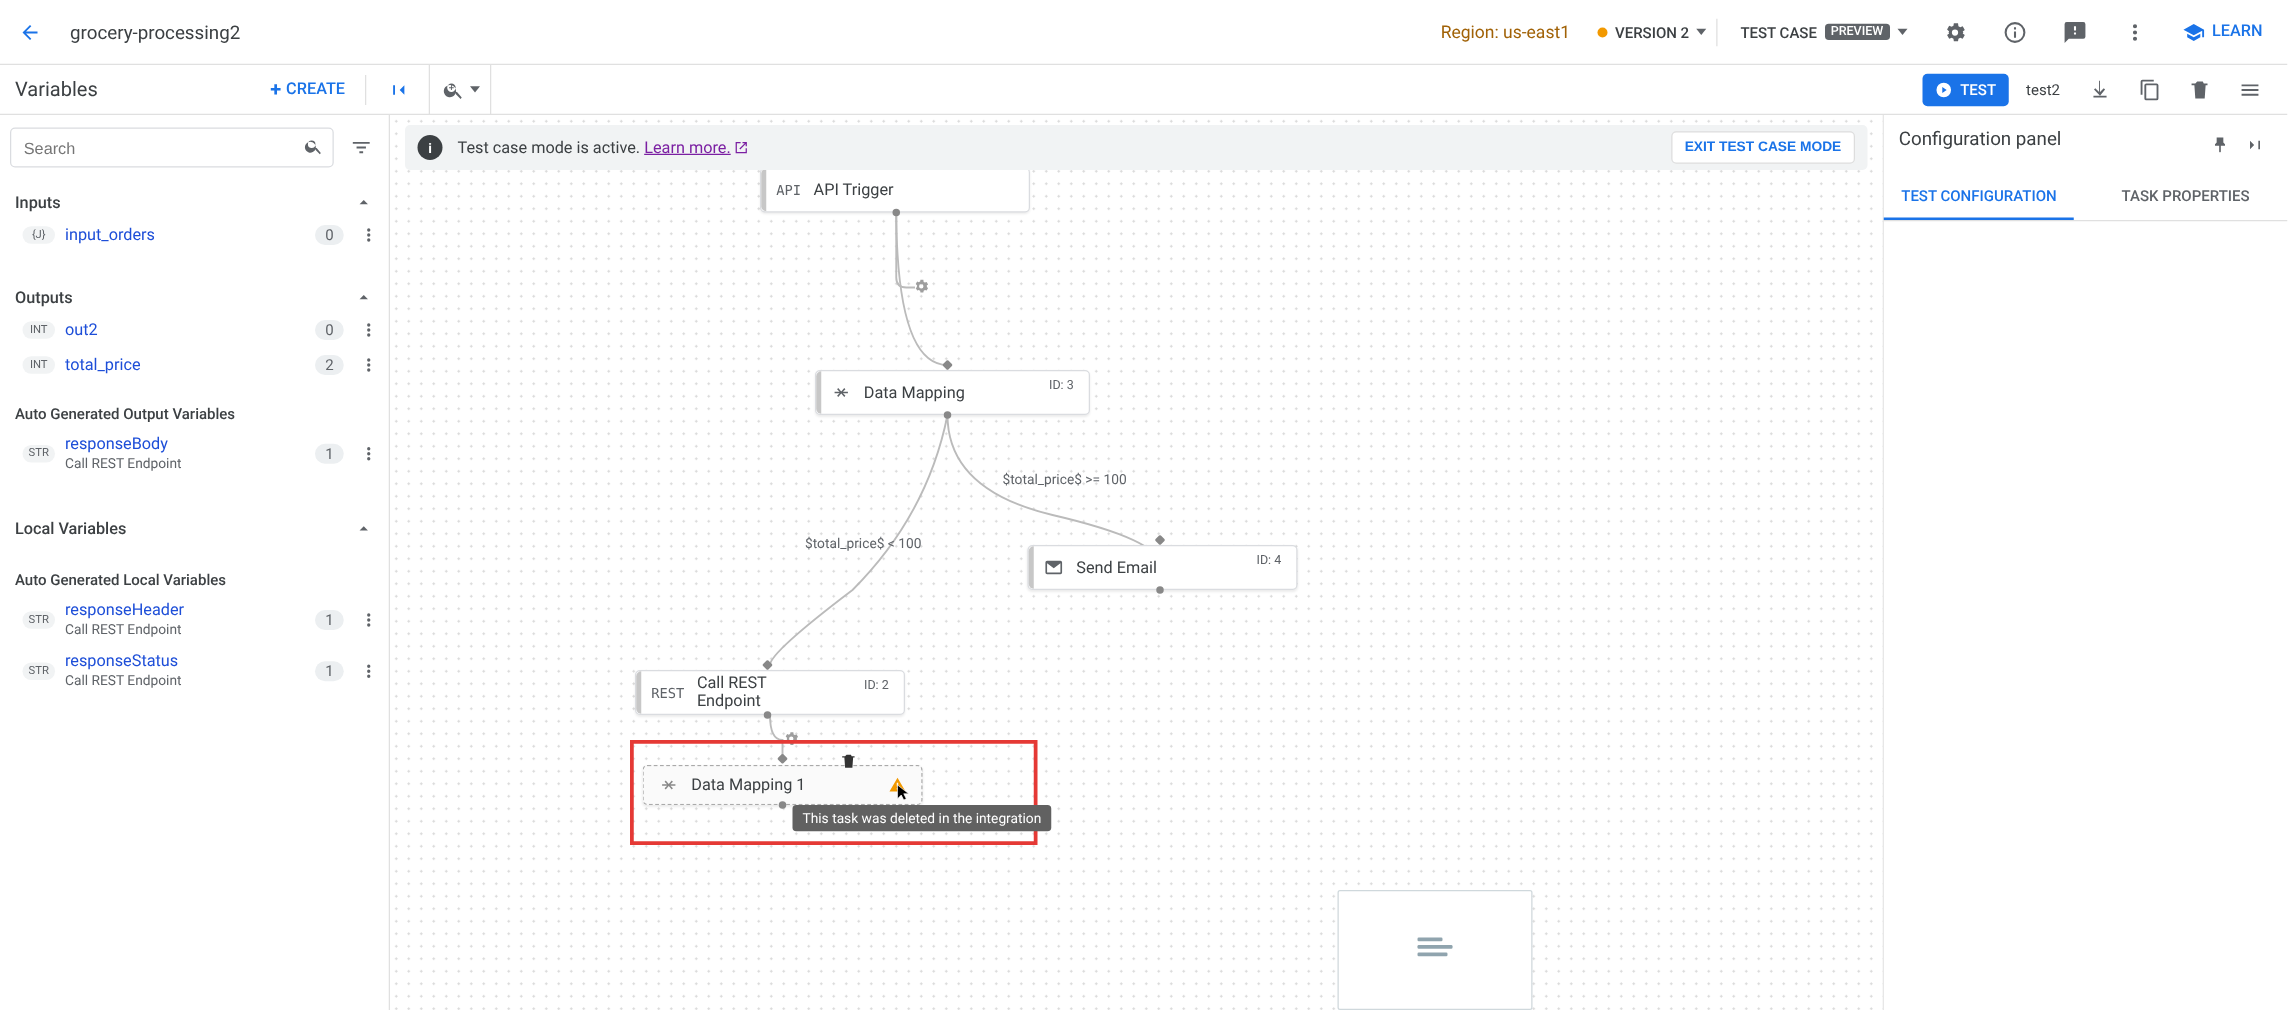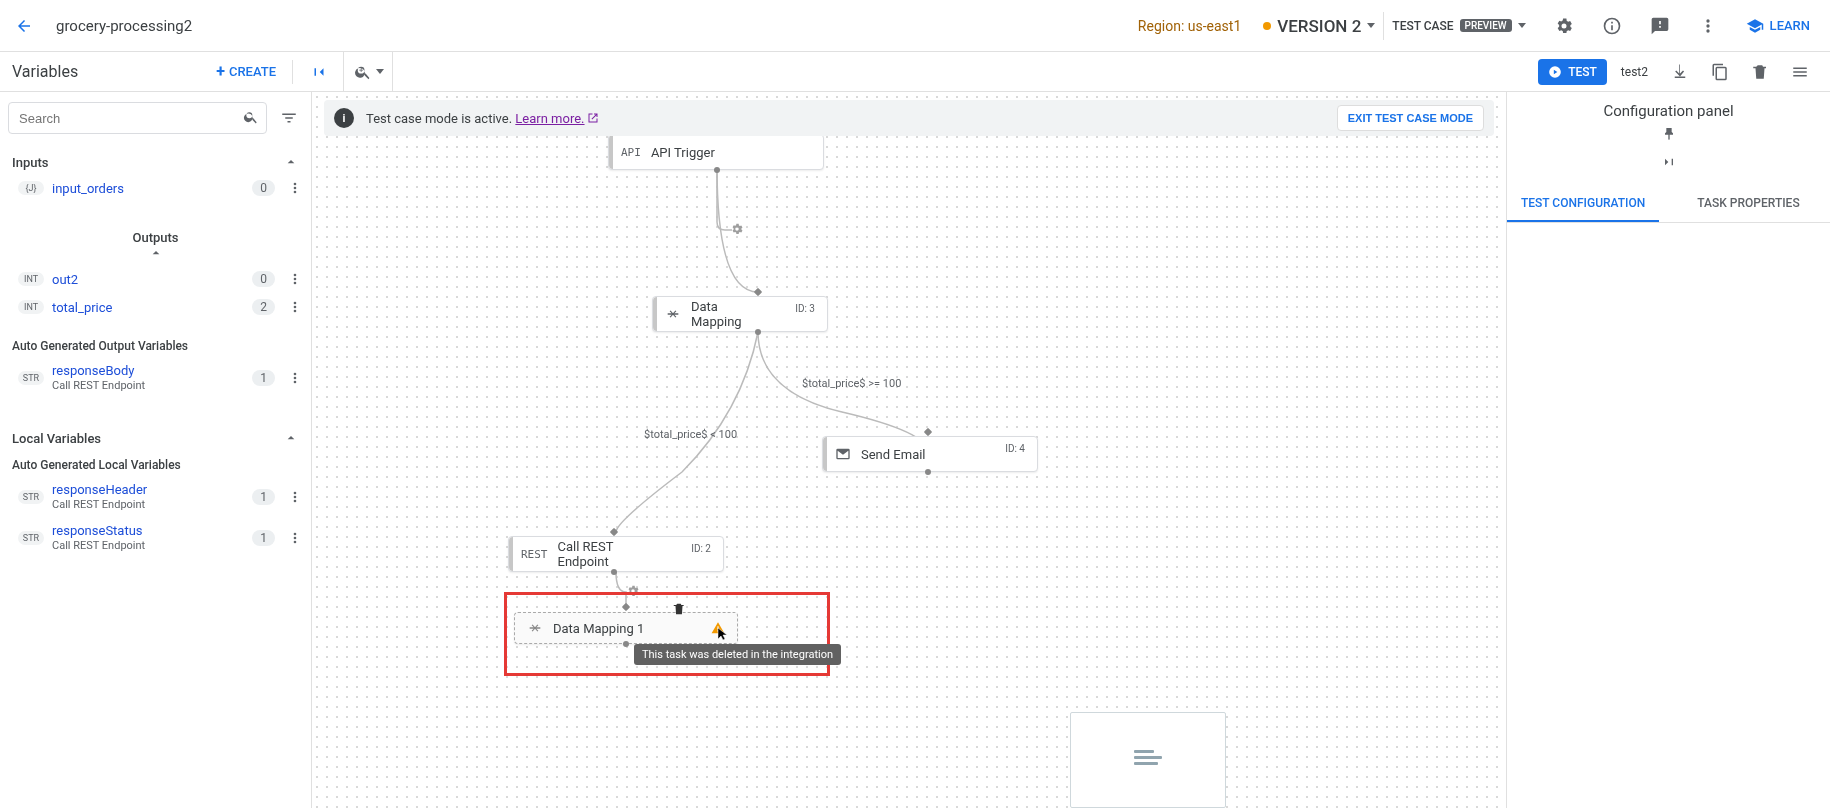--- a/index.html
+++ b/index.html
@@ -2,21 +2,21 @@
 <html><head>
 <meta charset="utf-8">
 <style>
   * { box-sizing: border-box; margin: 0; padding: 0; }
   html, body { height: 100%; font-family: Roboto, Arial, sans-serif; font-size: 13px; color: #3c4043; background: #fff; }
   .topbar { height: 52px; display: flex; align-items: center; padding: 0 12px; border-bottom: 1px solid #e0e0e0; }
   .topbar .back { width: 24px; height: 24px; display:flex; align-items:center; justify-content:center; color:#1a73e8; border-radius:50%; }
   .topbar .title { margin-left: 20px; font-size: 15px; color:#3c4043; }
   .topbar .spacer { flex: 1; }
   .region { color:#a16207; font-size:14px; margin-right:14px; }
-  .version-chip { display:flex; align-items:center; gap:6px; font-size:17px; font-weight:500; color:#3c4043; padding:4px 8px; border-right:1px solid #e0e0e0; }
+  .version-chip { display:flex; align-items:center; gap:6px; font-size:12px; font-weight:500; color:#3c4043; padding:4px 8px; border-right:1px solid #e0e0e0; margin-right:10px; }
   .version-chip .dot { width:8px; height:8px; border-radius:50%; background:#f29900; }
   .testcase-chip { display:flex; align-items:center; gap:6px; font-size:12px; font-weight:500; color:#3c4043; padding:4px 8px; margin-right:6px; }
   .preview-badge { background:#5f6368; color:#fff; font-size:10px; padding:1px 5px; border-radius:3px; font-weight:500; }
   .top-icons { display:flex; align-items:center; gap:12px; margin-left:6px; }
   .icon-btn { width:36px; height:36px; display:flex; align-items:center; justify-content:center; color:#5f6368; border-radius:50%; cursor:pointer; }
   .learn-btn { display:flex; align-items:center; gap:6px; color:#1a73e8; font-size:13px; font-weight:500; padding:0 8px; }
   .toolbar { height:40px; display:flex; align-items:center; padding:0 12px; border-bottom:1px solid #e0e0e0; }
   .toolbar h2 { font-size:16px; font-weight:400; color:#3c4043; }
   .toolbar .spacer2 { flex:1; }
   .create-btn { color:#1a73e8; font-size:13px; font-weight:500; display:flex; align-items:center; gap:4px; padding:4px 8px; }
@@ -56,21 +56,21 @@
   .edge-label { position:absolute; font-size:11px; color:#5f6368; z-index:2; }
   .tooltip { position:absolute; background:#616161; color:#fff; font-size:11px; padding:4px 8px; border-radius:3px; z-index:6; }
   .gear-dot { position:absolute; width:16px; height:16px; color:#888; z-index:3; }
   .highlight-box { position:absolute; border:3px solid #e53935; z-index:4; }
   svg.edges { position:absolute; top:0; left:0; width:100%; height:100%; z-index:1; }
   .trash-icon { position:absolute; z-index:4; width:14px; height:14px; color:#333; }
   .port { position:absolute; width:6px; height:6px; background:#888; border-radius:50%; transform:translate(-50%,-50%); z-index:3; }
   .port.diamond { transform:translate(-50%,-50%) rotate(45deg); border-radius:1px; }
   
   .right-panel { width:324px; border-left:1px solid #e0e0e0; display:flex; flex-direction:column; background:#fff; }
-  .right-header { display:flex; align-items:center; padding:10px 12px;flex-direction:column; }
+  .right-header { display:flex; align-items:flex-start; padding:10px 12px; }
   .right-header h3 { font-size:15px; font-weight:400; flex:1; }
   .tabs { display:flex; border-bottom:1px solid #e0e0e0;gap:24px; }
   .tab { padding:10px 14px; font-size:12px; font-weight:500; color:#5f6368; cursor:pointer; }
   .tab.active { color:#1a73e8; border-bottom:2px solid #1a73e8; }
   .right-body { flex:1; display:flex; flex-direction:column; align-items:center; justify-content:flex-start; padding-top:100px; gap:12px; position:relative; }
   .art { width:100px; height:90px; display:flex; align-items:center; justify-content:center; }
   .cfg-title { font-size:16px; color:#3c4043; }
   .cfg-sub { font-size:12px; color:#5f6368; }
   .minimap { position:absolute; bottom:16px; right:18px; width:156px; height:96px; border:1px solid #cfd8dc; border-radius:2px; background:#fff; display:flex; align-items:center; justify-content:center; }
   .minimap .mm-lines { width:28px; height:20px; display:flex; flex-direction:column; gap:3px; }
@@ -210,21 +210,21 @@
     </div>
     <div class="var-row">
       <span class="var-type">{J}</span>
       <span class="var-name" style="flex:1">input_orders</span>
       <span class="count-pill">0</span>
       <svg width="16" height="16" viewBox="0 0 24 24">
           <path fill="#5f6368" d="M12 8a2 2 0 1 0 0-4 2 2 0 0 0 0 4zm0 2a2 2 0 1 0 0 4 2 2 0 0 0 0-4zm0 6a2 2 0 1 0 0 4 2 2 0 0 0 0-4z"></path>
         </svg>
     </div>
 
-    <div class="section-header" style="margin-top:18px;flex-direction:column;">
+    <div class="section-header" style="margin-top:18px;">
       <span>Outputs</span>
       <svg width="16" height="16" viewBox="0 0 24 24">
           <path fill="#5f6368" d="M7 14l5-5 5 5z"></path>
         </svg>
     </div>
     <div class="var-row">
       <span class="var-type">INT</span>
       <span class="var-name" style="flex:1">out2</span>
       <span class="count-pill">0</span>
       <svg width="16" height="16" viewBox="0 0 24 24">
@@ -253,21 +253,21 @@
         </svg>
     </div>
 
     <div class="section-header" style="margin-top:22px;">
       <span>Local Variables</span>
       <svg width="16" height="16" viewBox="0 0 24 24">
           <path fill="#5f6368" d="M7 14l5-5 5 5z"></path>
         </svg>
     </div>
 
-    <div class="sub-label" style="">Auto Generated Local Variables</div>
+    <div class="sub-label" style="margin-top:14px;">Auto Generated Local Variables</div>
     <div class="var-row">
       <span class="var-type">STR</span>
       <div class="var-col">
         <span class="var-name">responseHeader</span>
         <span class="var-sub">Call REST Endpoint</span>
       </div>
       <span class="count-pill">1</span>
       <svg width="16" height="16" viewBox="0 0 24 24">
           <path fill="#5f6368" d="M12 8a2 2 0 1 0 0-4 2 2 0 0 0 0 4zm0 2a2 2 0 1 0 0 4 2 2 0 0 0 0-4zm0 6a2 2 0 1 0 0 4 2 2 0 0 0 0-4z"></path>
         </svg>
@@ -315,21 +315,21 @@
     </div>
     <div class="port" style="left:405px; top:78px;"></div>
 
     <div class="gear-dot" style="left:418px; top:130px;">
       <svg width="14" height="14" viewBox="0 0 24 24">
           <path fill="#9e9e9e" d="M19.4 13l.6-1-.6-1 2-1.5-2-3.4-2.4.9a7 7 0 0 0-1.7-1L14.9 3h-4l-.4 2.5a7 7 0 0 0-1.7 1l-2.4-.9-2 3.4L6.4 11l-.6 1 .6 1-2 1.5 2 3.4 2.4-.9a7 7 0 0 0 1.7 1l.4 2.5h4l.4-2.5a7 7 0 0 0 1.7-1l2.4.9 2-3.4zM12 15a3 3 0 1 1 0-6 3 3 0 0 1 0 6z"></path>
         </svg>
     </div>
 
     <div class="port diamond" style="left:446px; top:200px;"></div>
-    <div class="node" style="left:340px; top:204px; width:176px; height:36px;">
+    <div class="node" style="left:340px; top:204px; width:220px; height:36px;">
       <div class="node-bar"></div>
       <svg width="16" height="16" viewBox="0 0 24 24">
           <path fill="#5f6368" d="M4 11h6l-3-3 1.4-1.4L13 12l-4.6 5.4L7 16l3-3H4zm16 2h-6l3 3-1.4 1.4L11 12l4.6-5.4L17 8l-3 3h6z"></path>
         </svg>
       <span class="n-label" style="flex:1">Data Mapping</span>
       <span class="n-id">ID: 3</span>
     </div>
     <div class="port" style="left:446px; top:240px;"></div>
 
     <div class="edge-label" style="left:490px; top:285px;">$total_price$ &gt;= 100</div>

